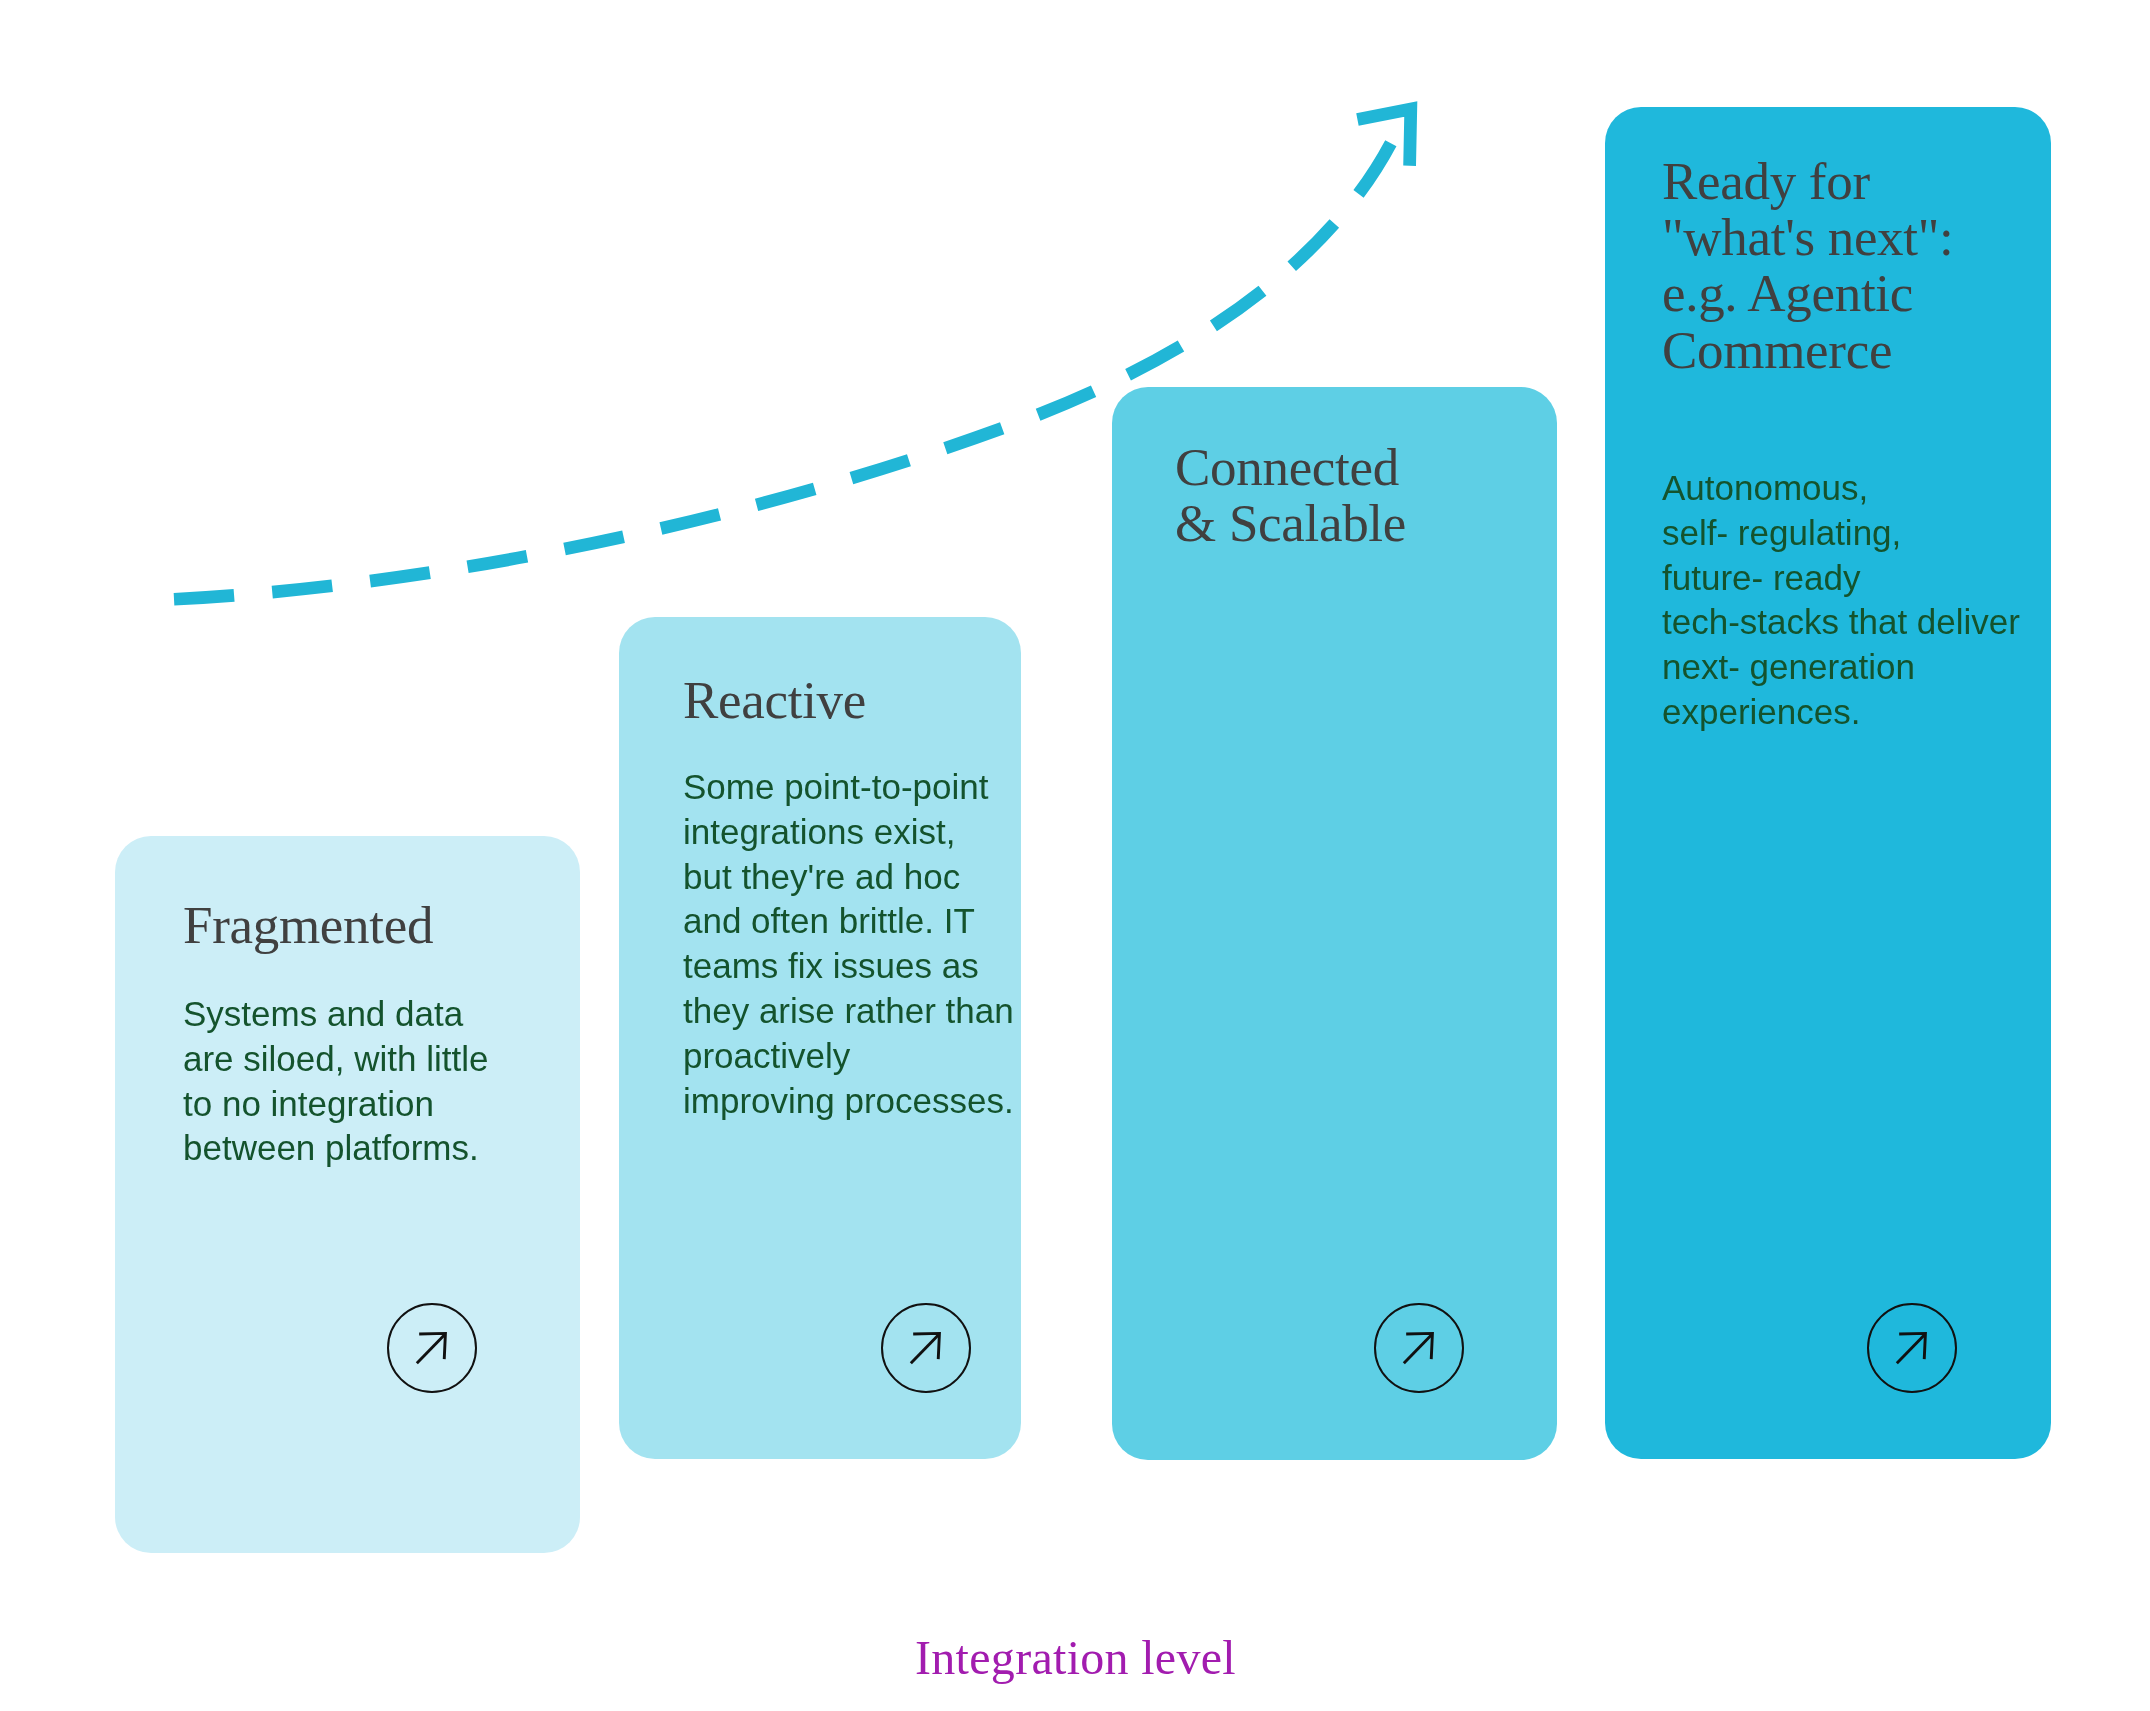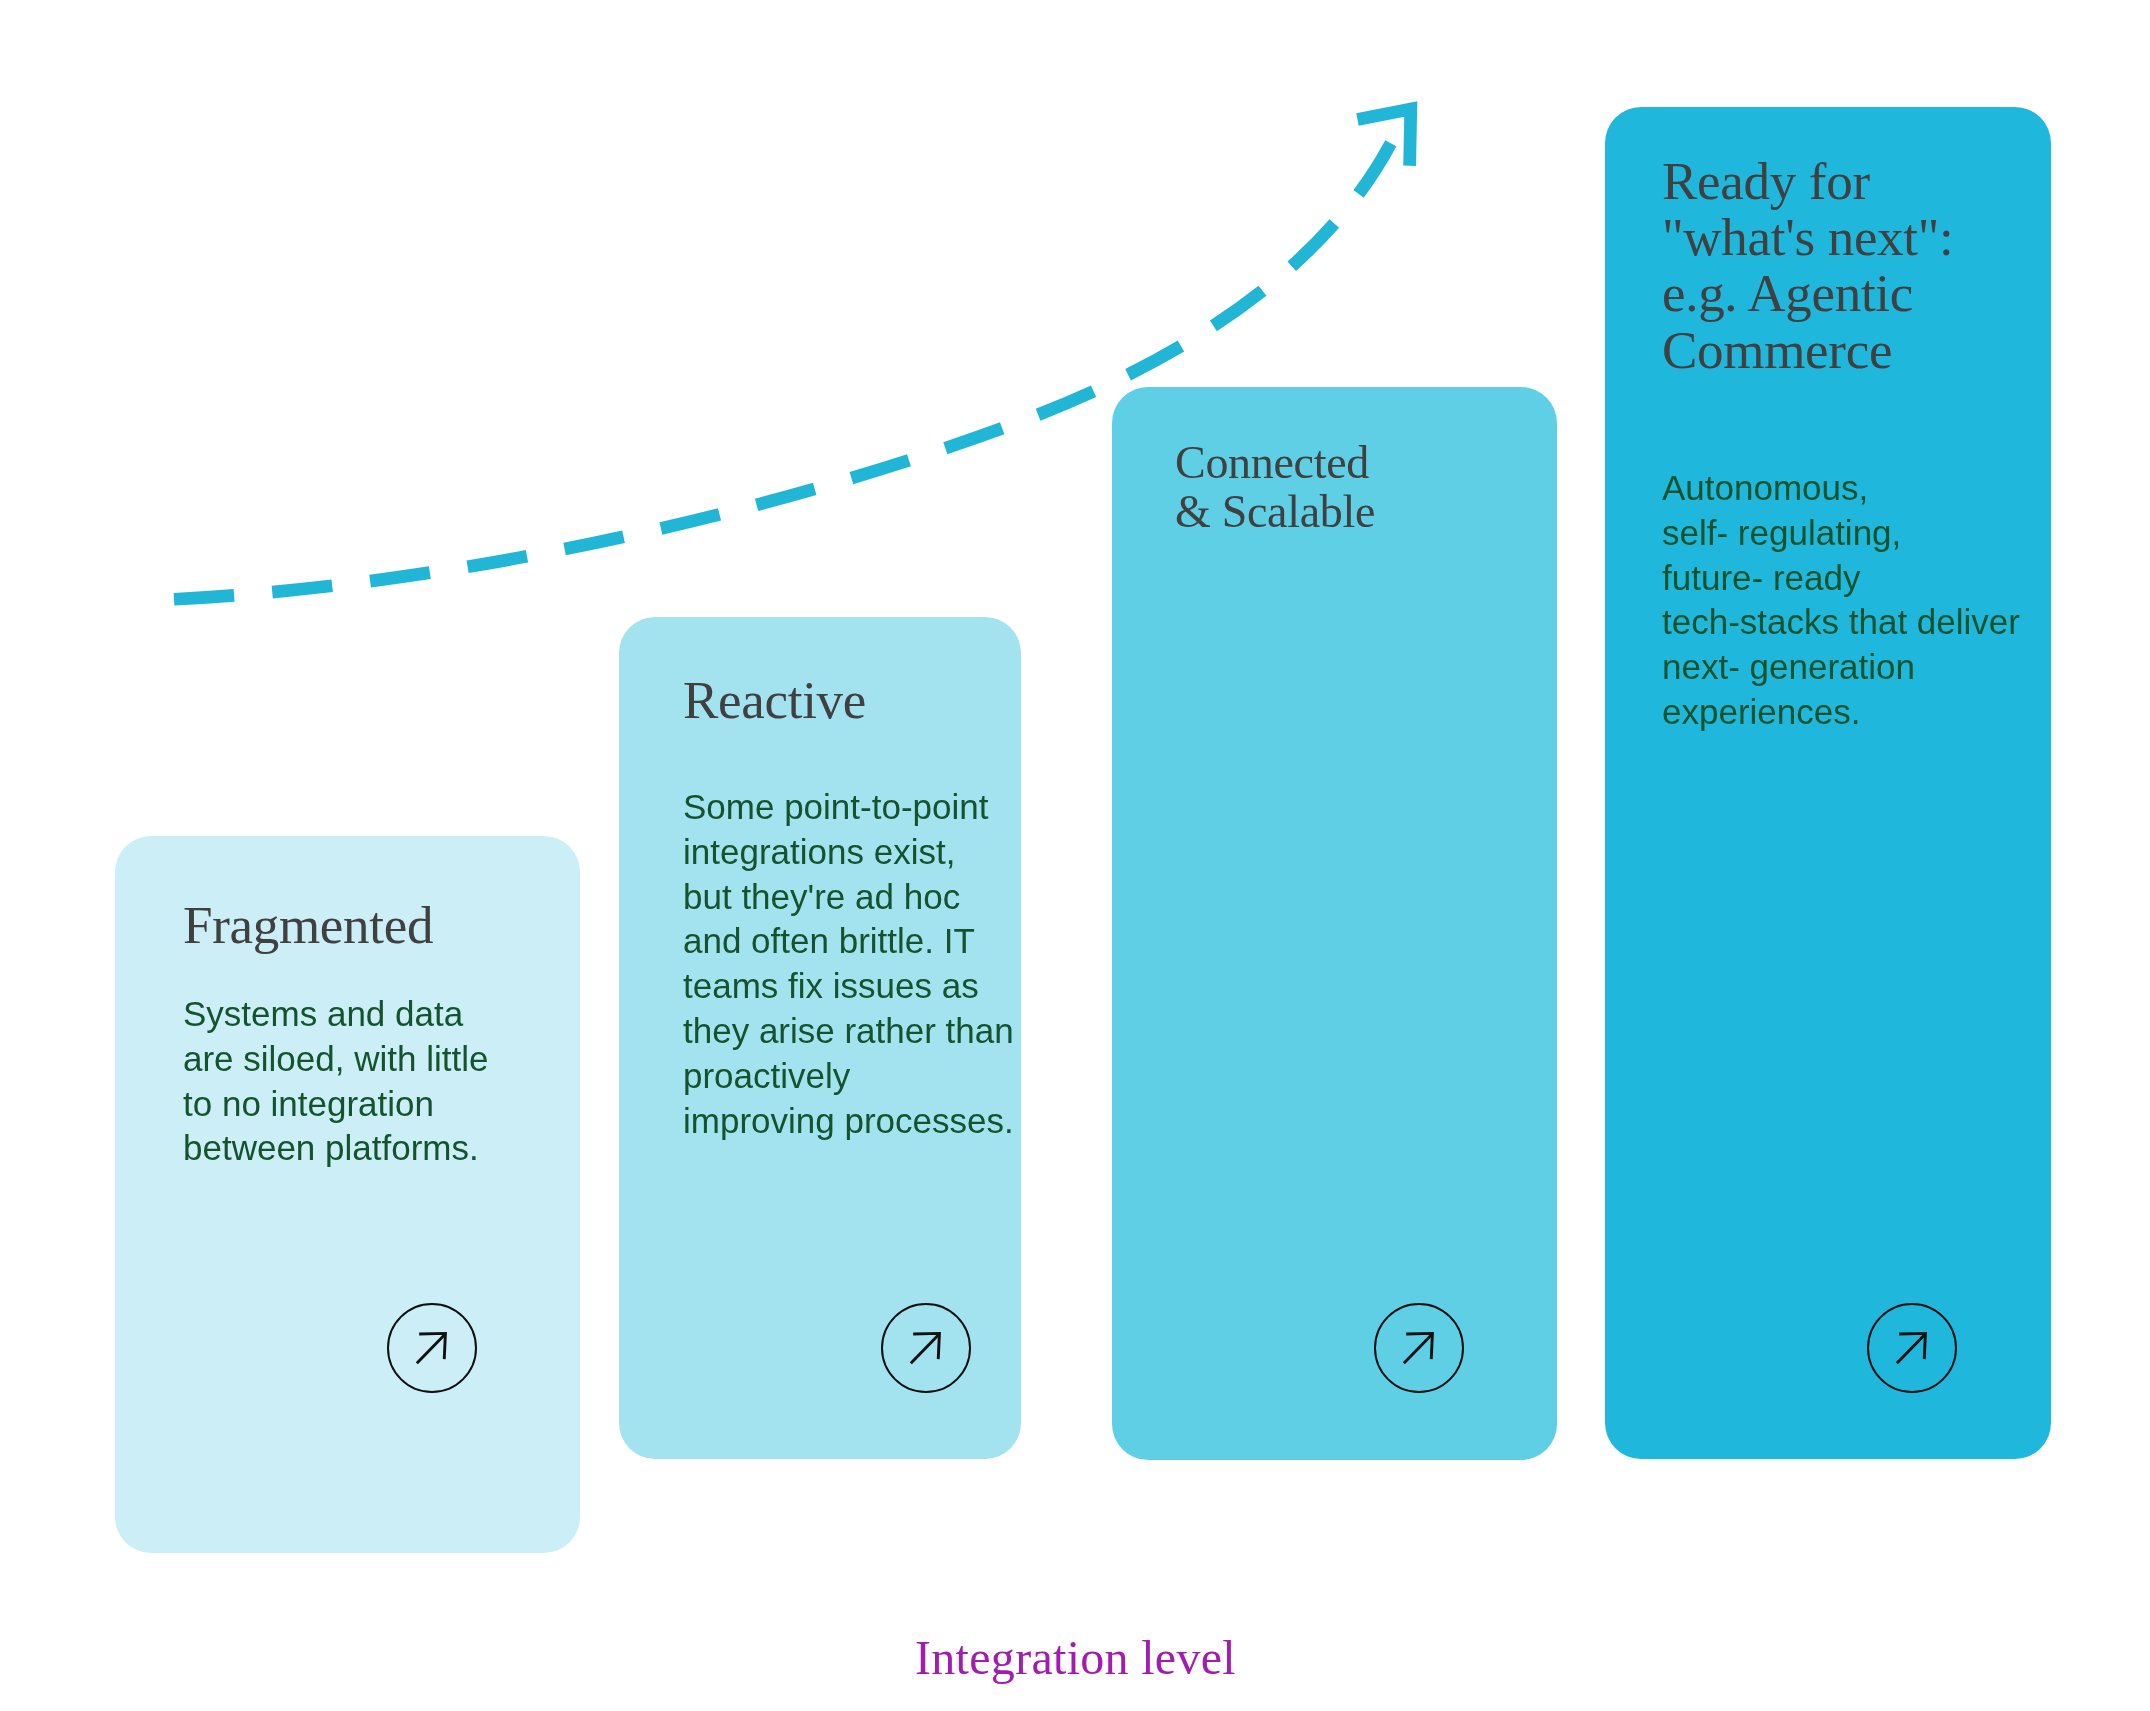--- a/index.html
+++ b/index.html
@@ -102,38 +102,38 @@
     <div class="arrow-badge" style="left:272px; top:467px;">
       <svg width="42" height="42" viewBox="0 0 72 72">
         <path d="M 10 62 L 58 13" fill="none" stroke="#111111" stroke-width="5"></path>
         <path d="M 14 12 L 59 11 L 57 55" fill="none" stroke="#111111" stroke-width="5" stroke-linejoin="miter"></path>
       </svg>
     </div>
   </div>
 
   <div class="bar" style="left:619px; top:617px; width:402px; height:842px; background:#A3E3F0;">
     <div class="bar-title" style="left:64px; top:55px; font-size:53px;">Reactive</div>
-    <div class="bar-body" style="left:64px; top:148px; width:382px; font-size:35px;margin-top:20px;">Some point-to-point
+    <div class="bar-body" style="left:64px; top:148px; width:382px; font-size:35px;">Some point-to-point
 integrations exist,
 but they're ad hoc
 and often brittle. IT
 teams fix issues as
 they arise rather than
 proactively
 improving processes.</div>
     <div class="arrow-badge" style="left:262px; top:686px;">
       <svg width="42" height="42" viewBox="0 0 72 72">
         <path d="M 10 62 L 58 13" fill="none" stroke="#111111" stroke-width="5"></path>
         <path d="M 14 12 L 59 11 L 57 55" fill="none" stroke="#111111" stroke-width="5" stroke-linejoin="miter"></path>
       </svg>
     </div>
   </div>
 
   <div class="bar" style="left:1112px; top:387px; width:445px; height:1073px; background:#5ECFE5;">
-    <div class="bar-title" style="left:63px; top:52px; font-size:46px;">Connected
+    <div class="bar-title" style="left:63px; top:52px; font-size:53px;">Connected
 &amp; Scalable</div>
     <div class="arrow-badge" style="left:262px; top:916px;">
       <svg width="42" height="42" viewBox="0 0 72 72">
         <path d="M 10 62 L 58 13" fill="none" stroke="#111111" stroke-width="5"></path>
         <path d="M 14 12 L 59 11 L 57 55" fill="none" stroke="#111111" stroke-width="5" stroke-linejoin="miter"></path>
       </svg>
     </div>
   </div>
 
   <div class="bar" style="left:1605px; top:107px; width:446px; height:1352px; background:#1FB8DC;">

